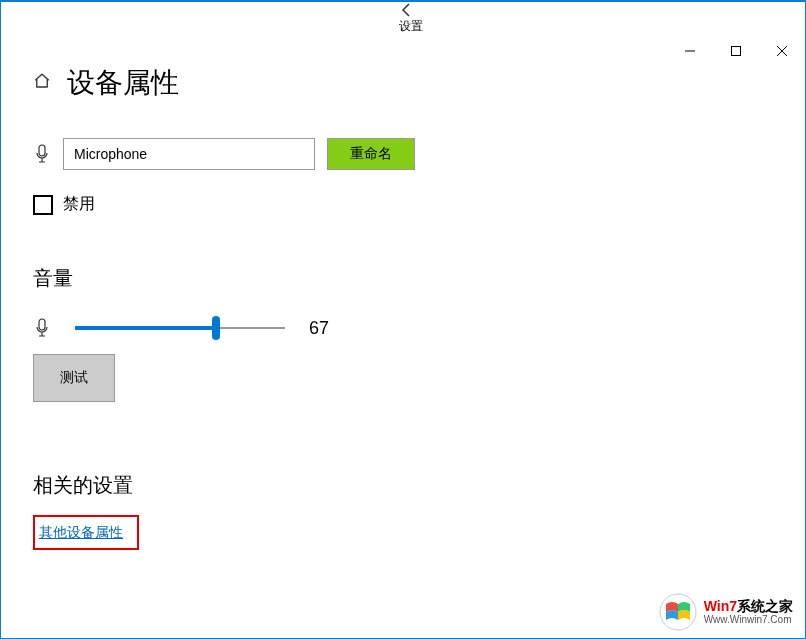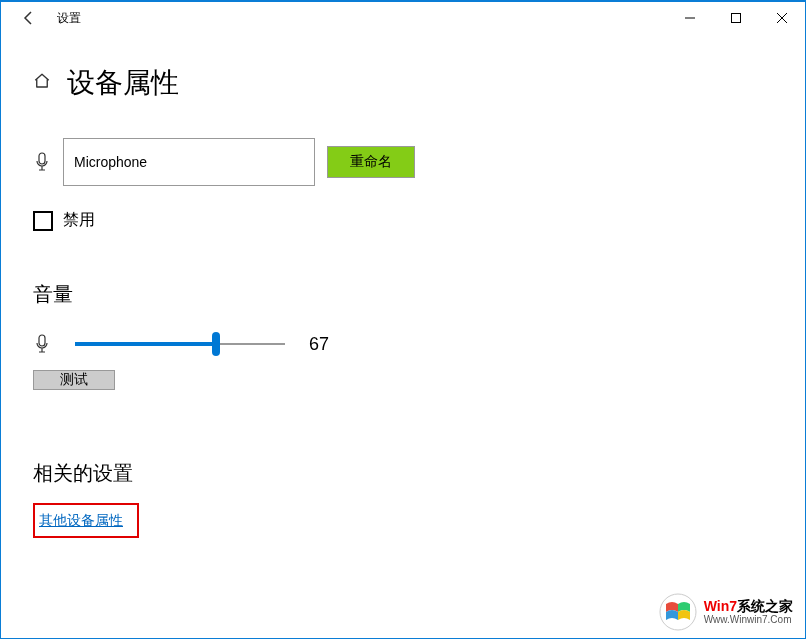--- a/index.html
+++ b/index.html
@@ -11,20 +11,21 @@
     position: relative;
     overflow: hidden;
     border: 1px solid #0a7dd6;
     border-top: 2px solid #0a7dd6;
   }
   .titlebar {
     height: 32px;
     display: flex;
     align-items: center;
     padding-left: 8px;
+    flex-direction: column;
   }
   .back-btn {
     width: 40px;
     height: 32px;
     display: flex;
     align-items: center;
     justify-content: center;
     font-size: 16px;
     color: #333;
   }
@@ -71,21 +72,21 @@
     margin-bottom: 24px;
   }
   .mic-icon {
     width: 18px;
     display: flex;
     justify-content: center;
   }
   .mic-icon svg { width: 14px; height: 20px; }
   .device-name-input {
     width: 252px;
-    height: 48px;
+    height: 32px;
     border: 1px solid #999;
     padding: 4px 10px;
     font-size: 14px;
     font-family: inherit;
   }
   .rename-btn {
     height: 32px;
     padding: 0 22px;
     background: #84cc16;
     border: 1px solid #999;
@@ -142,21 +143,21 @@
     width: 8px;
     height: 24px;
     background: #0078d4;
     border-radius: 4px;
     transform: translateX(-50%);
   }
   .slider-value {
     font-size: 18px;
   }
   .test-btn {
-    height: 20px;
+    height: 48px;
     padding: 0 26px;
     background: #ccc;
     border: 1px solid #999;
     font-size: 14px;
     font-family: inherit;
     margin-bottom: 70px;
   }
   .related-title {
     font-size: 20px;
     font-weight: 500;

